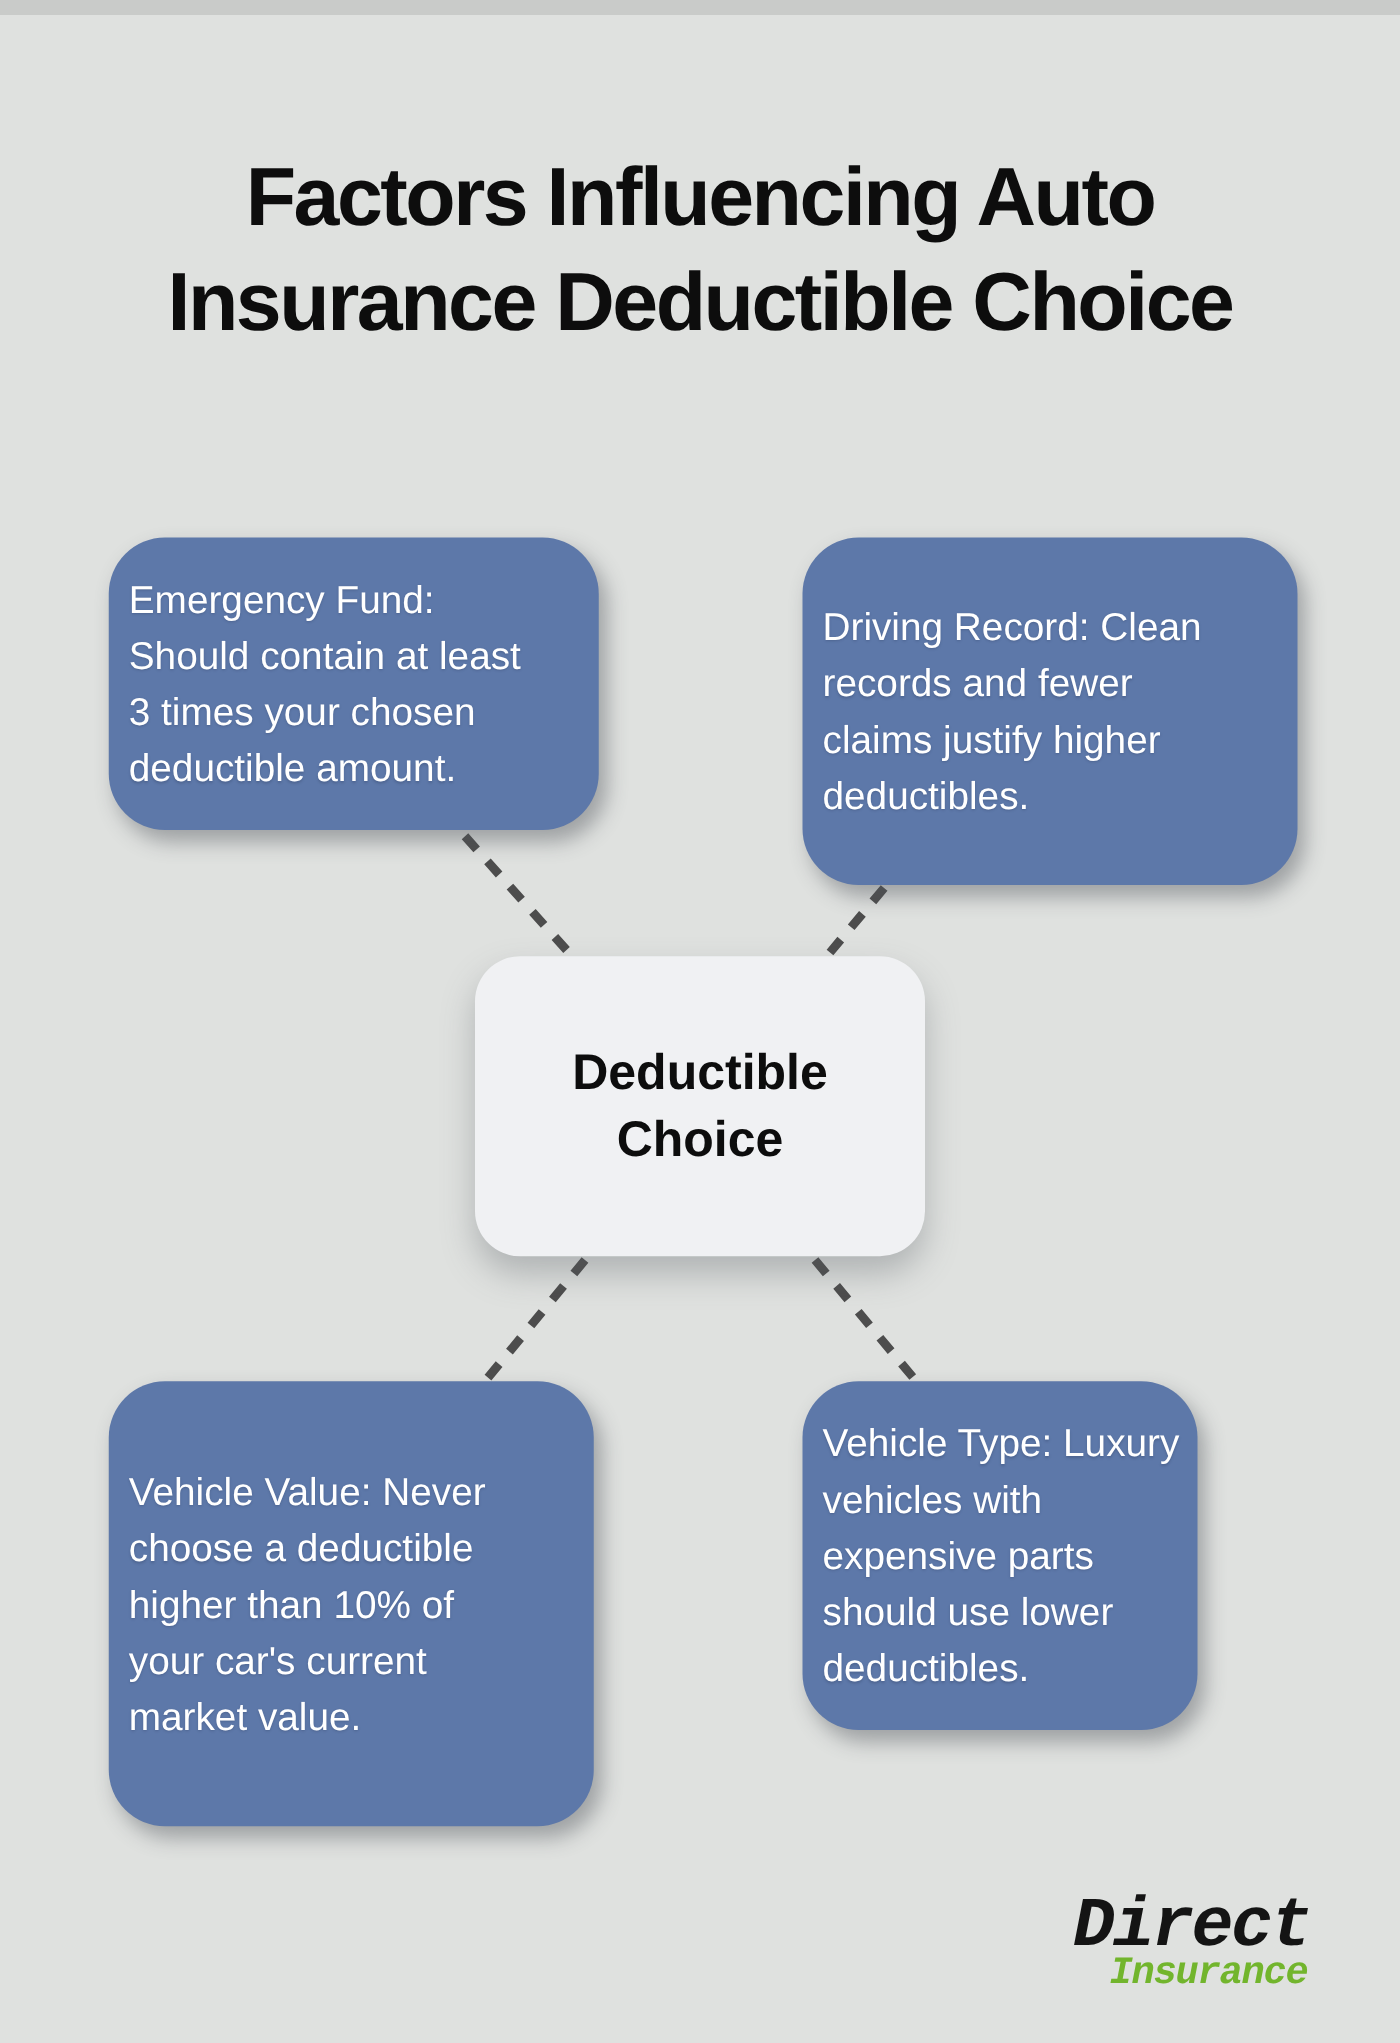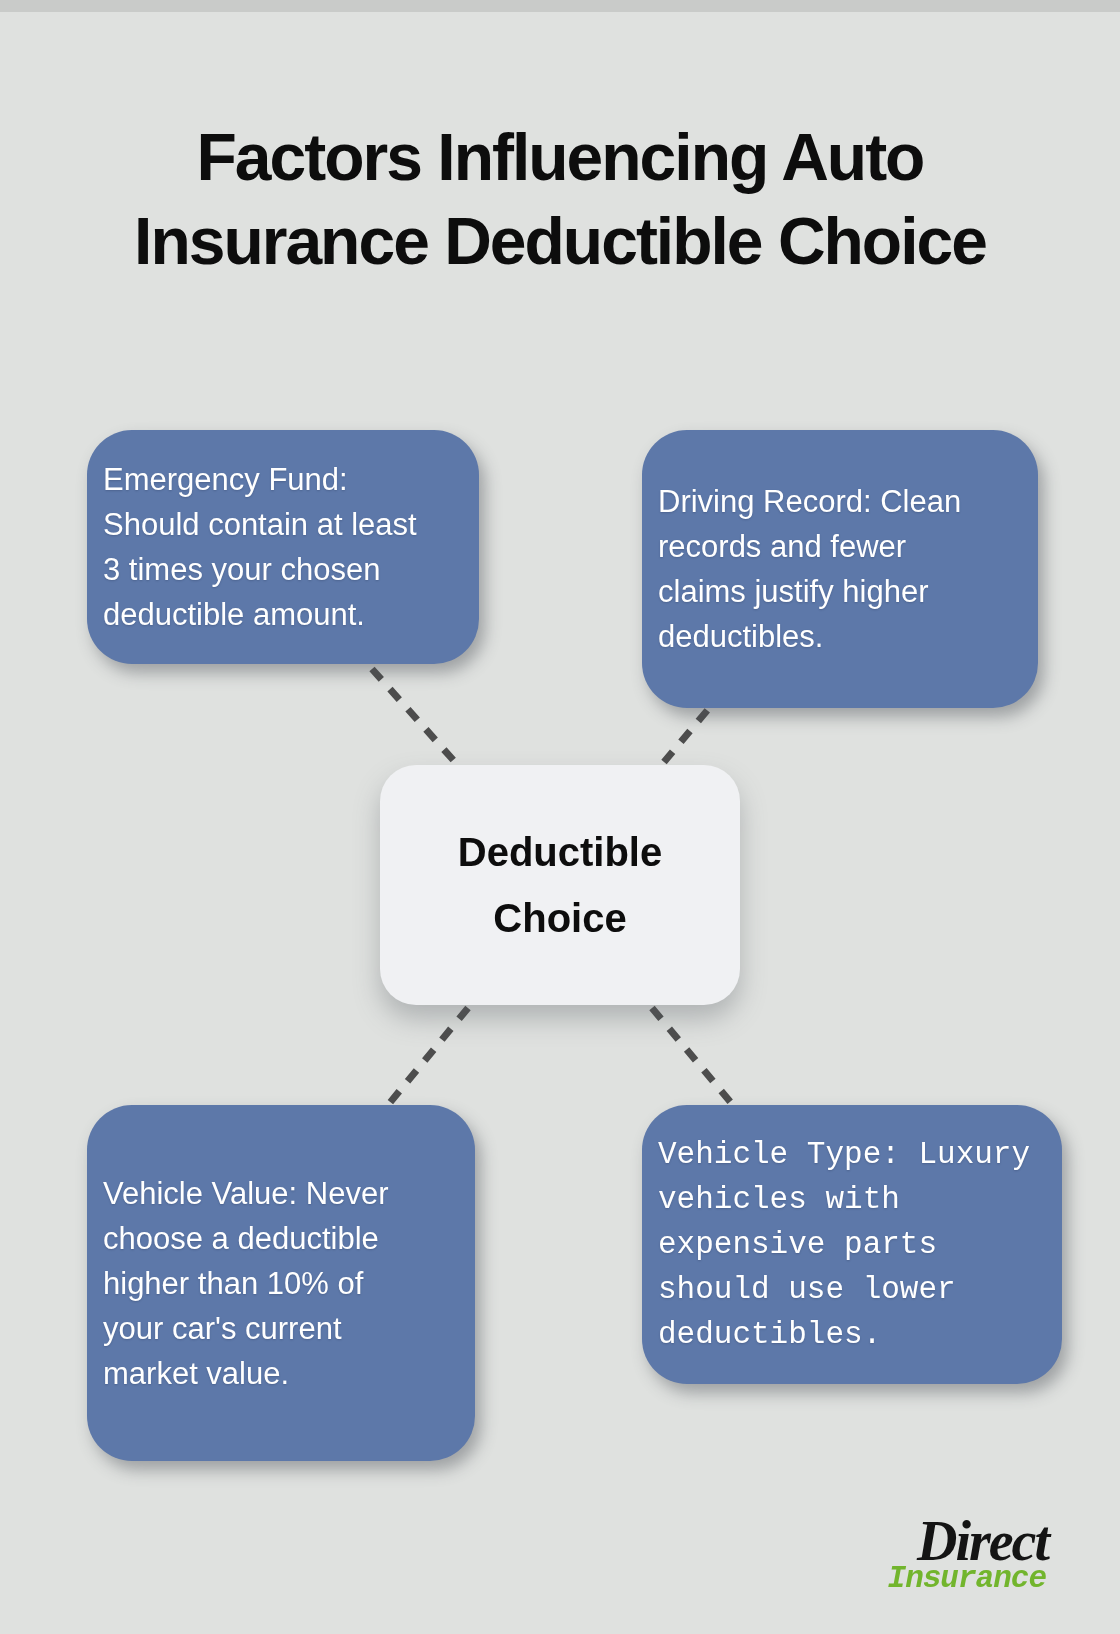--- a/index.html
+++ b/index.html
@@ -54,52 +54,52 @@
   .factor-card .factor-text {
     color: #ffffff;
     font-size: 31px;
     line-height: 45px;
     white-space: pre;
     text-shadow: 0 1px 2px rgba(30, 45, 70, 0.25);
   }
   .card-tl { left: 87px;  top: 418px;  width: 392px; height: 234px; }
   .card-tr { left: 642px; top: 418px;  width: 396px; height: 278px; }
   .card-bl { left: 87px;  top: 1093px; width: 388px; height: 356px; }
-  .card-br { left: 642px; top: 1093px; width: 420px; height: 279px; font-family: Liberation Mono, monospace; }
+  .card-br { left: 642px; top: 1093px; width: 316px; height: 279px; }
 
   .center-node {
     position: absolute;
     left: 380px;
     top: 753px;
     width: 360px;
     height: 240px;
     background: #f0f1f3;
     border-radius: 36px;
     box-shadow: 0 14px 26px rgba(90, 95, 100, 0.35);
     display: flex;
     align-items: center;
     justify-content: center;
   }
   .center-node .center-label {
     font-size: 40px;
-    line-height: 66px;
+    line-height: 54px;
     font-weight: 800;
     color: #0d0d0d;
     text-align: center;
     white-space: pre;
   }
 
   .brand-logo {
     position: absolute;
     right: 72px;
     bottom: 52px;
     text-align: right;
   }
   .brand-primary {
-    font-family: Liberation Serif, serif;
+    font-family: Liberation Mono, monospace;
     font-style: italic;
     font-weight: 900;
     font-size: 56px;
     line-height: 50px;
     letter-spacing: -2px;
     color: #141414;
   }
   .brand-secondary {
     font-family: Liberation Mono, monospace;
     font-style: italic;

